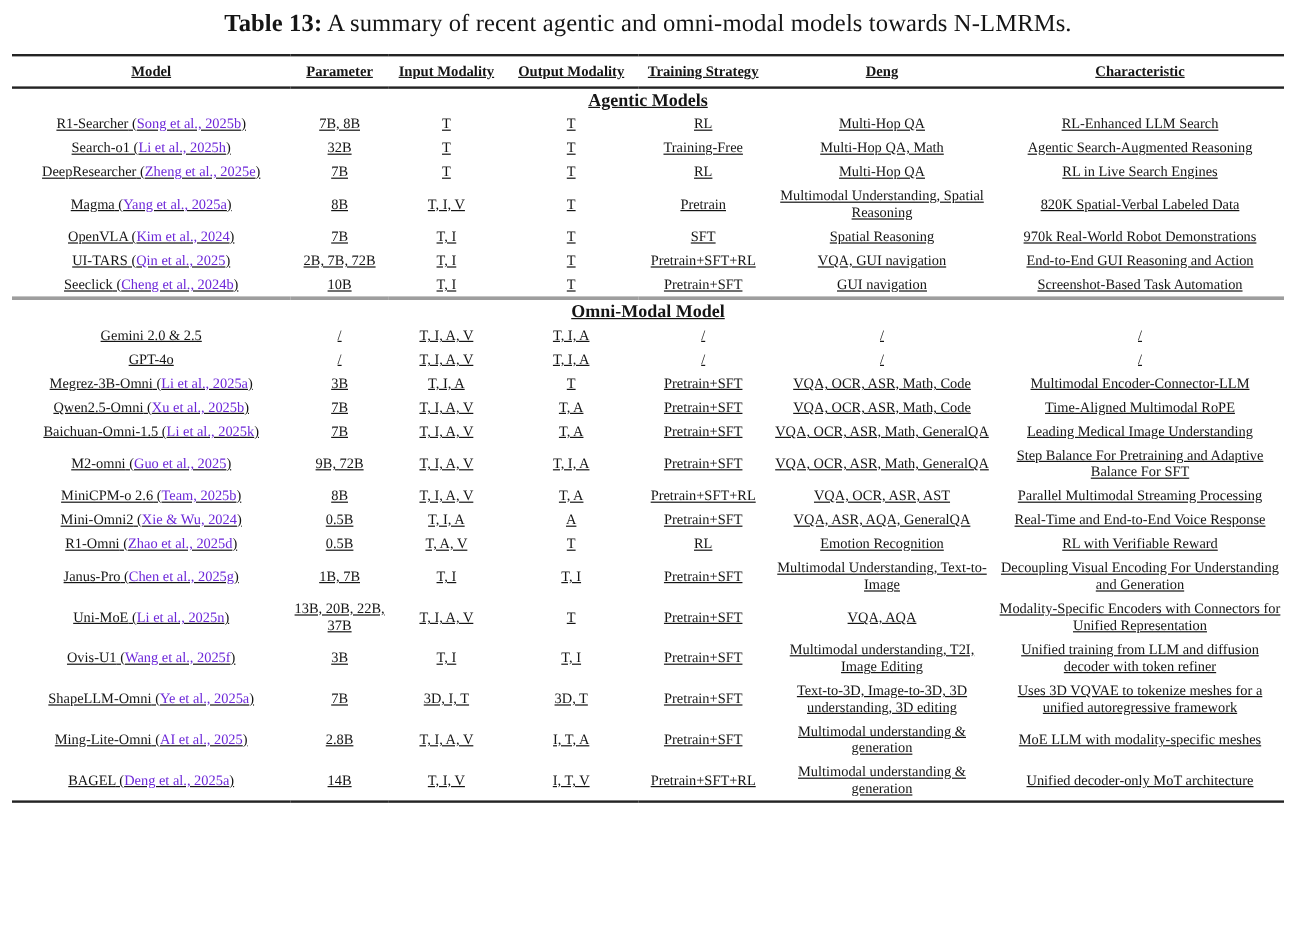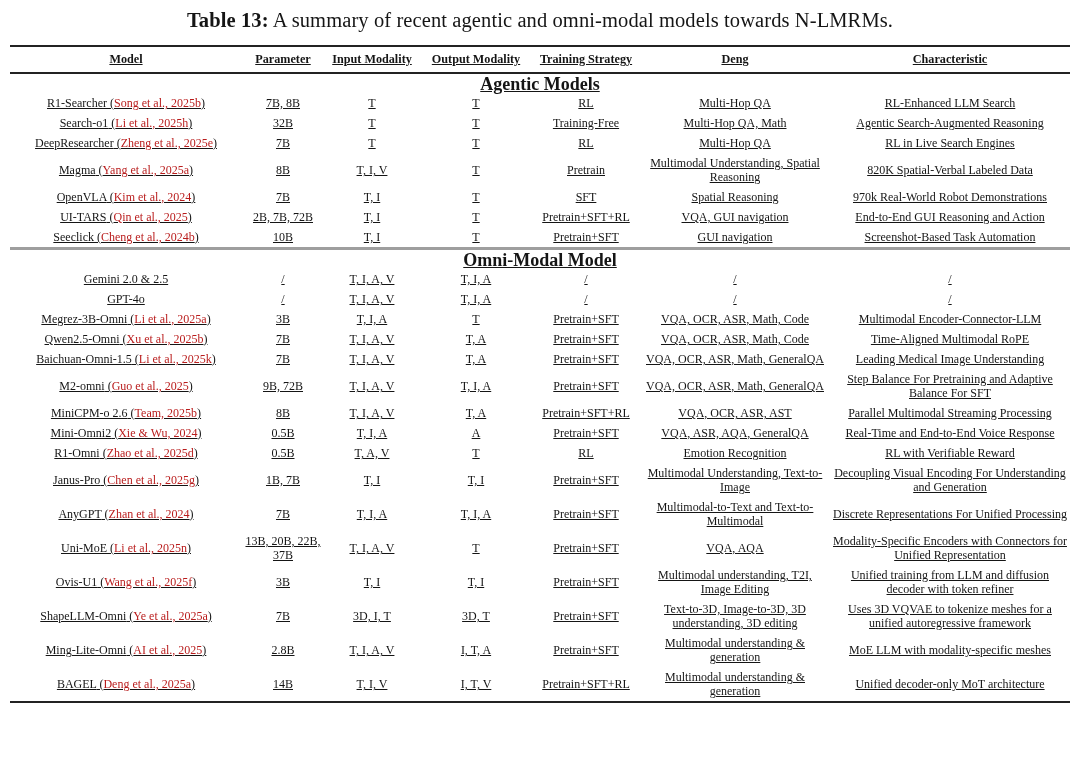--- a/index.html
+++ b/index.html
@@ -37,27 +37,27 @@
   }
   tbody td {
     font-size: 12px;
     line-height: 14px;
     padding: 3px 3px;
     text-align: center;
     vertical-align: middle;
   }
   tr.section-row td {
     font-weight: bold;
-    font-size: 18px;
+    font-size: 15px;
     padding: 2.5px 0 2.5px 0;
   }
   tr.section-row.mid-rule td {
     border-top: 3px solid #9e9e9e;
   }
-  .cite { color: #b91c1c; }
+  .cite { color: #6d28d9; }
   .model-cell { white-space: normal; }
 </style>
 </head>
 <body>
 
 <div class="caption">
   <span class="cap-label">Table 13:</span>
   <span>A summary of recent agentic and omni-modal models towards N-LMRMs.</span>
 </div>
 
@@ -237,29 +237,20 @@
         <tr>
           <td class="model-cell"><span>Janus-Pro</span> (<span class="cite">Chen et al., 2025g</span>)</td>
           <td>1B, 7B</td>
           <td>T, I</td>
           <td>T, I</td>
           <td>Pretrain+SFT</td>
           <td>Multimodal Understanding, Text-to-Image</td>
           <td>Decoupling Visual Encoding For Understanding and Generation</td>
         </tr>
         <tr>
-          <td class="model-cell"><span>AnyGPT</span> (<span class="cite">Zhan et al., 2024</span>)</td>
-          <td>7B</td>
-          <td>T, I, A</td>
-          <td>T, I, A</td>
-          <td>Pretrain+SFT</td>
-          <td>Multimodal-to-Text and Text-to-Multimodal</td>
-          <td>Discrete Representations For Unified Processing</td>
-        </tr>
-        <tr>
           <td class="model-cell"><span>Uni-MoE</span> (<span class="cite">Li et al., 2025n</span>)</td>
           <td>13B, 20B, 22B, 37B</td>
           <td>T, I, A, V</td>
           <td>T</td>
           <td>Pretrain+SFT</td>
           <td>VQA, AQA</td>
           <td>Modality-Specific Encoders with Connectors for Unified Representation</td>
         </tr>
         <tr>
           <td class="model-cell"><span>Ovis-U1</span> (<span class="cite">Wang et al., 2025f</span>)</td>

